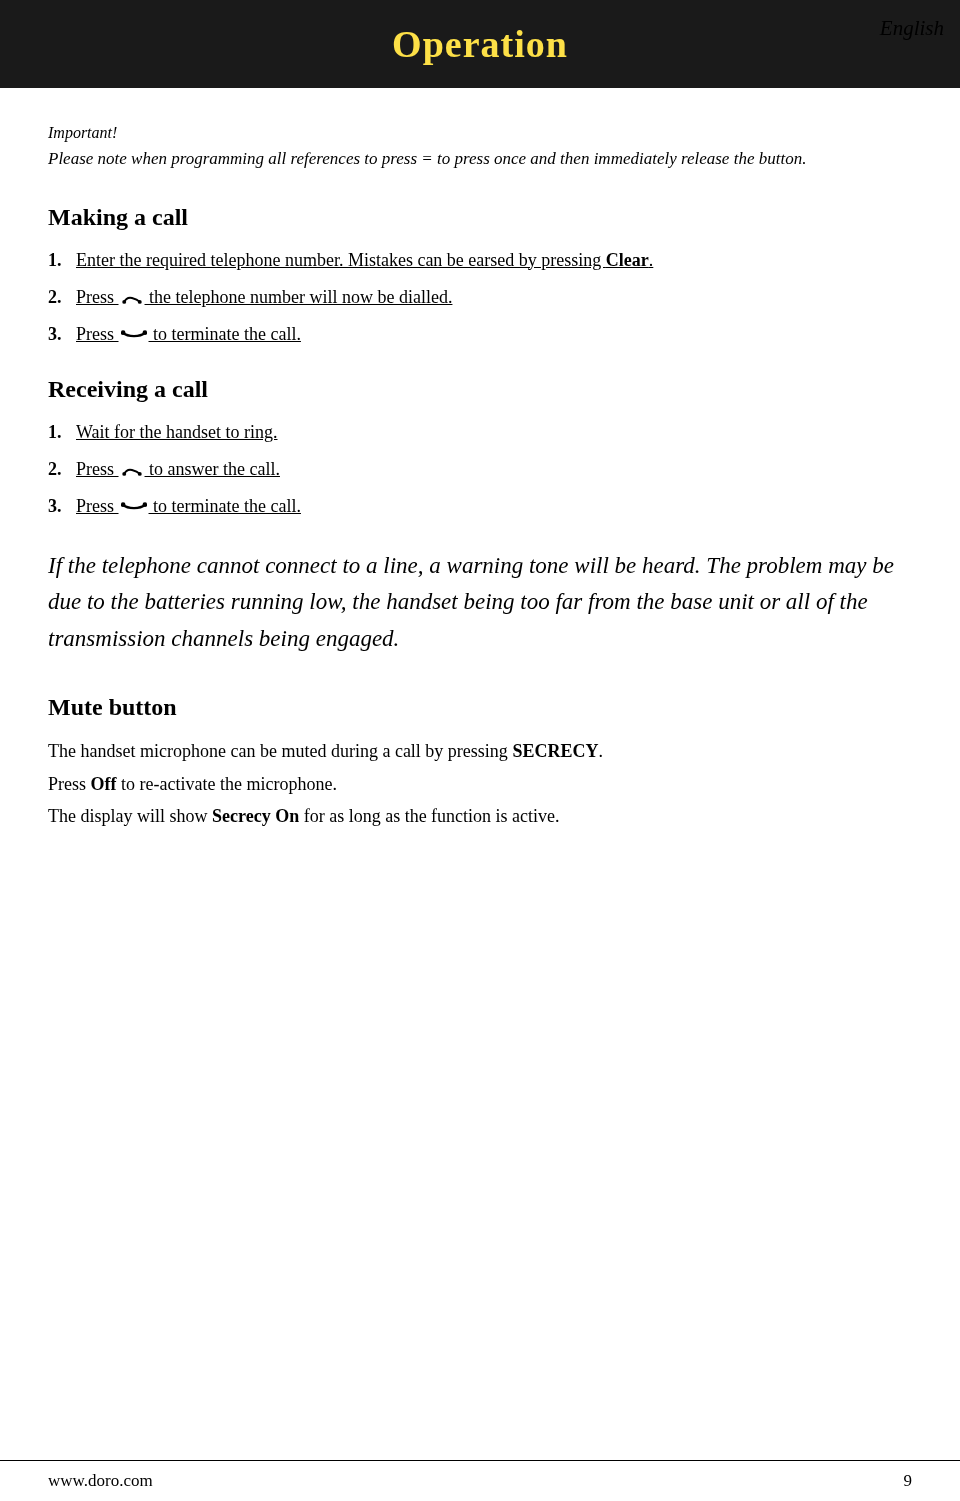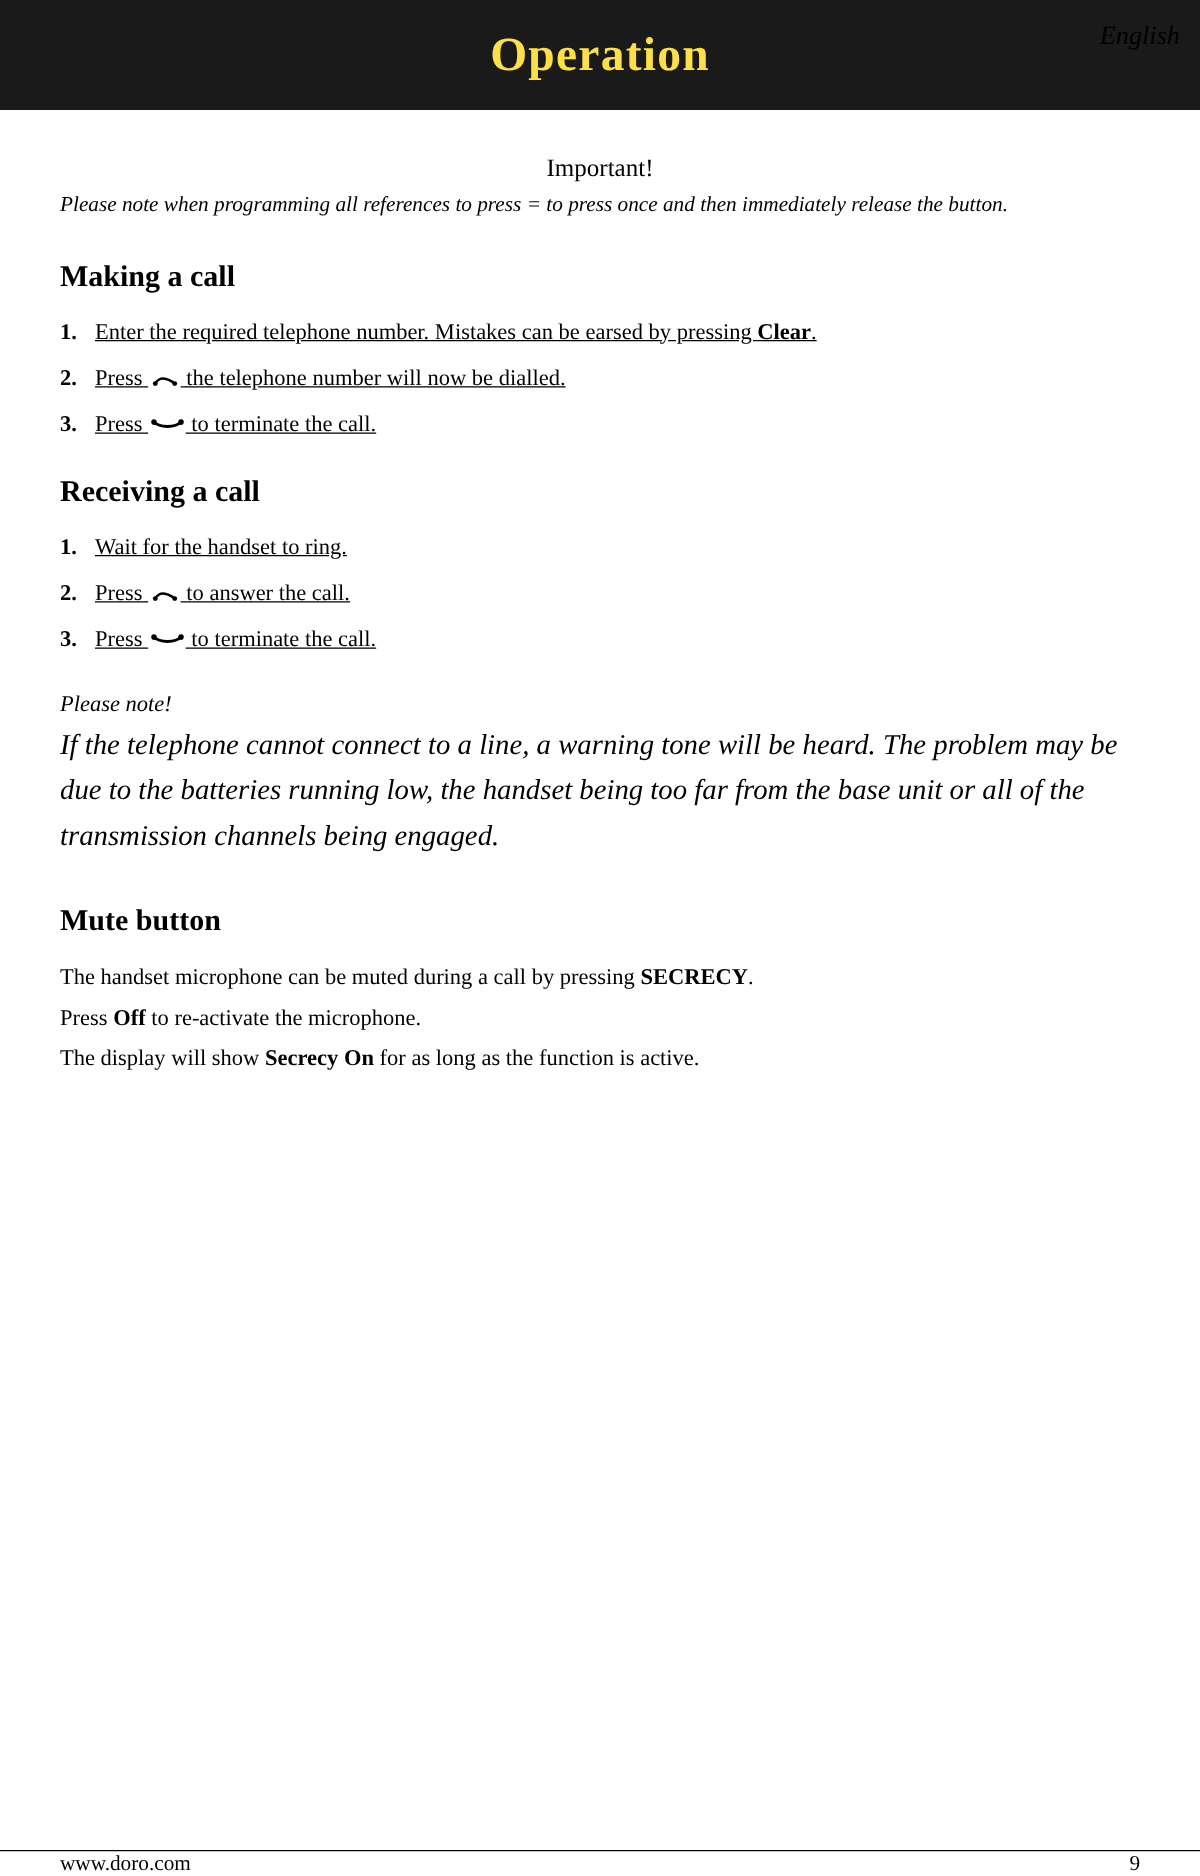--- a/index.html
+++ b/index.html
@@ -45,23 +45,23 @@
     .content {
       padding: 36px 48px 60px 48px;
     }
 
     
     .important-block {
       margin-bottom: 32px;
     }
 
     .important-title {
-      font-size: 20px;
+      font-style: italic;
+      font-size: 16px;
       margin-bottom: 4px;
-      text-align: center;
     }
 
     .important-text {
       font-style: italic;
       font-size: 17px;
       line-height: 1.5;
     }
 
     
     .section-heading {
@@ -129,21 +129,21 @@
     
     .footer {
       position: absolute;
       bottom: 0;
       left: 0;
       right: 0;
       border-top: 1.5px solid #000;
       display: flex;
       justify-content: space-between;
       align-items: flex-start;
-      padding: 0 48px;
+      padding: 10px 48px;
       font-size: 17px;
     }
 
     .footer-url {
       font-style: normal;
     }
 
     .footer-page {
       font-style: normal;
     }
@@ -247,21 +247,20 @@
             <circle cx="2" cy="6" r="3" fill="#000"></circle>
             <circle cx="30" cy="6" r="3" fill="#000"></circle>
           </svg>
           to terminate the call.
         </span>
       </li>
     </ul>
   </div>
 
   <div class="please-note-block">
-    <div class="please-note-title">Please note!</div>
     <div class="please-note-text">If the telephone cannot connect to a line, a warning tone will be heard. The problem may be due to the batteries running low, the handset being too far from the base unit or all of the transmission channels being engaged.</div>
   </div>
 
   <div class="mute-section">
     <div class="section-heading">Mute button</div>
     <p>
       The handset microphone can be muted during a call by pressing <strong>SECRECY</strong>.
     </p>
     <p>
       Press <strong>Off</strong> to re-activate the microphone.

